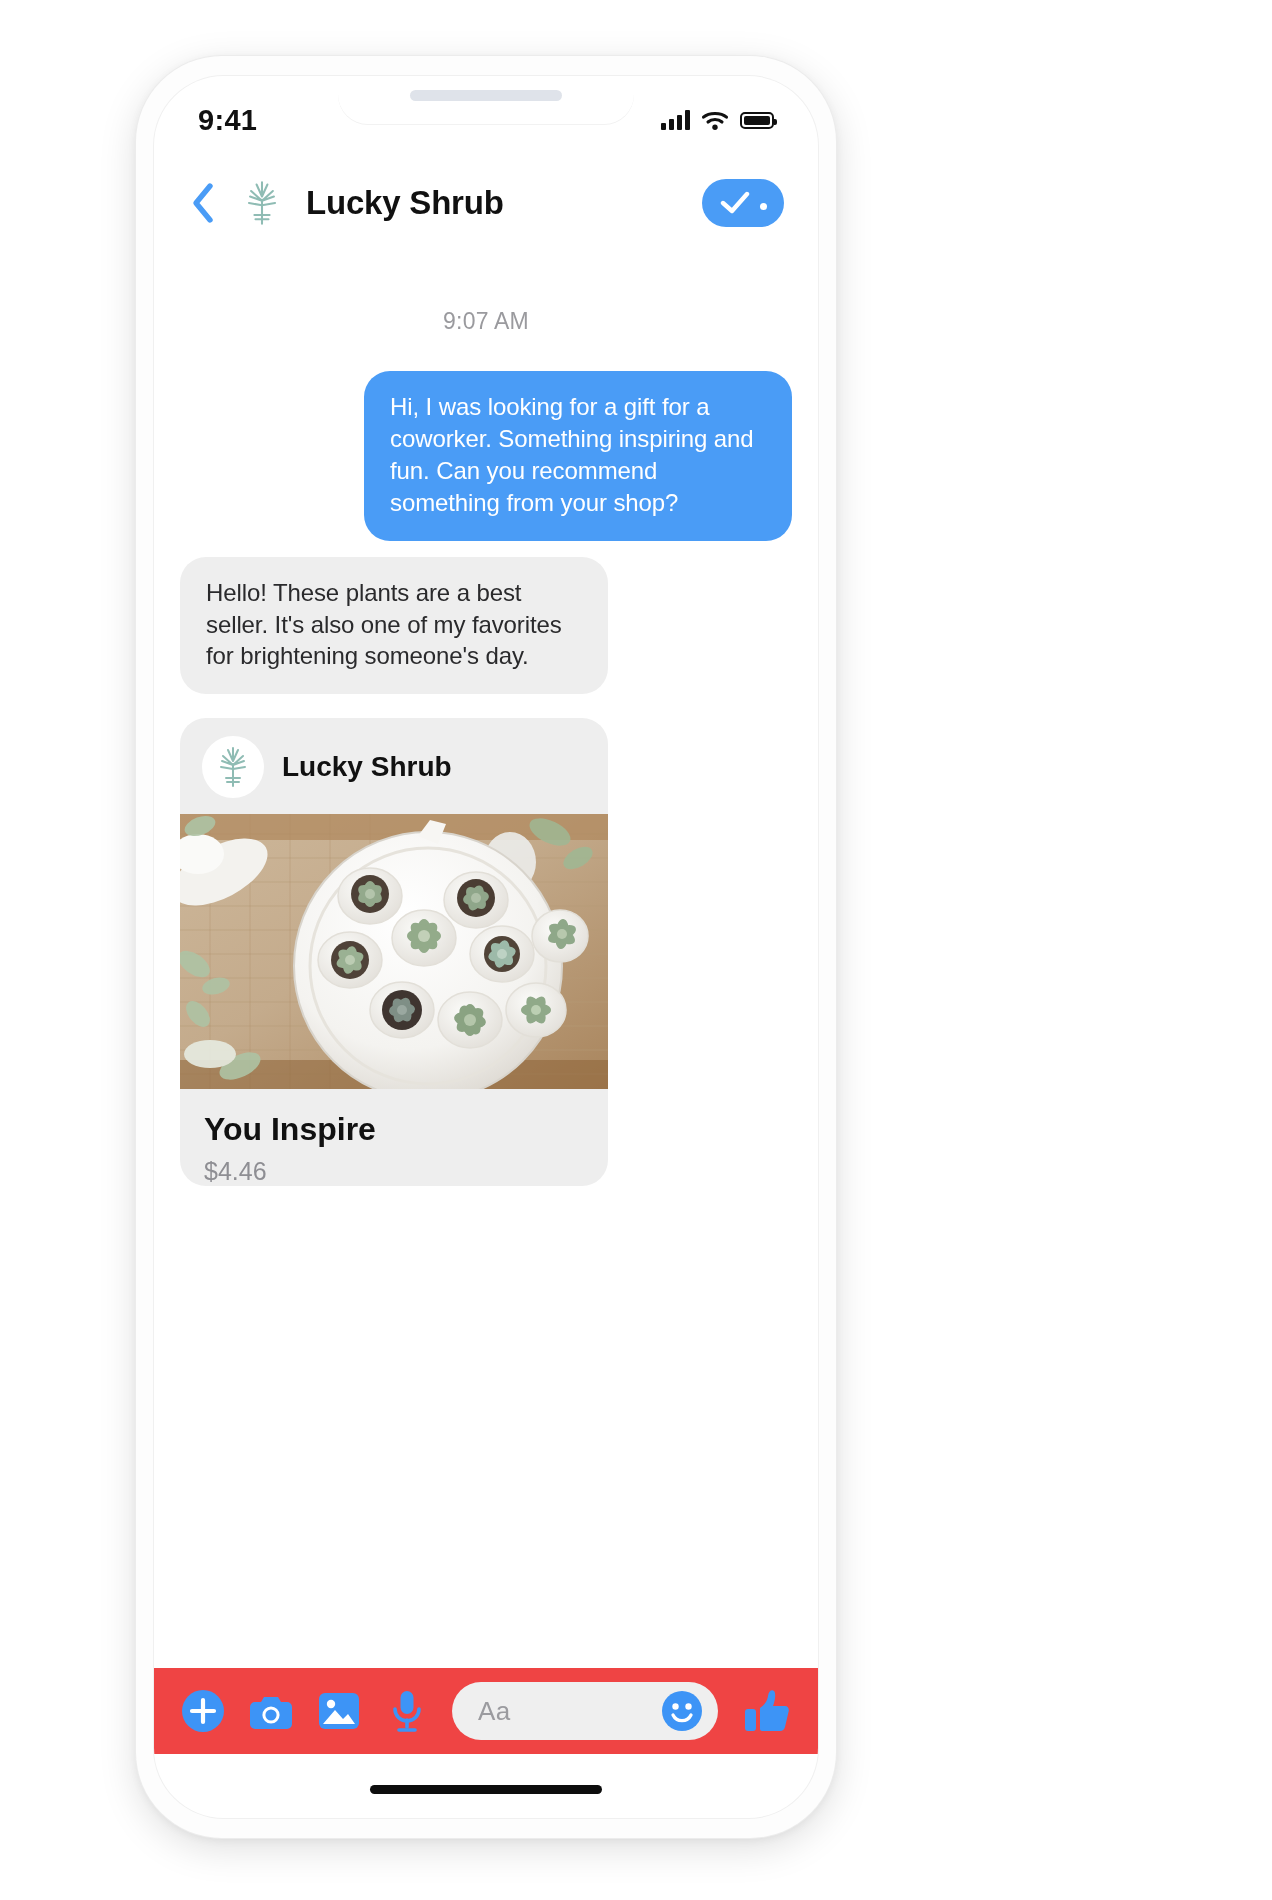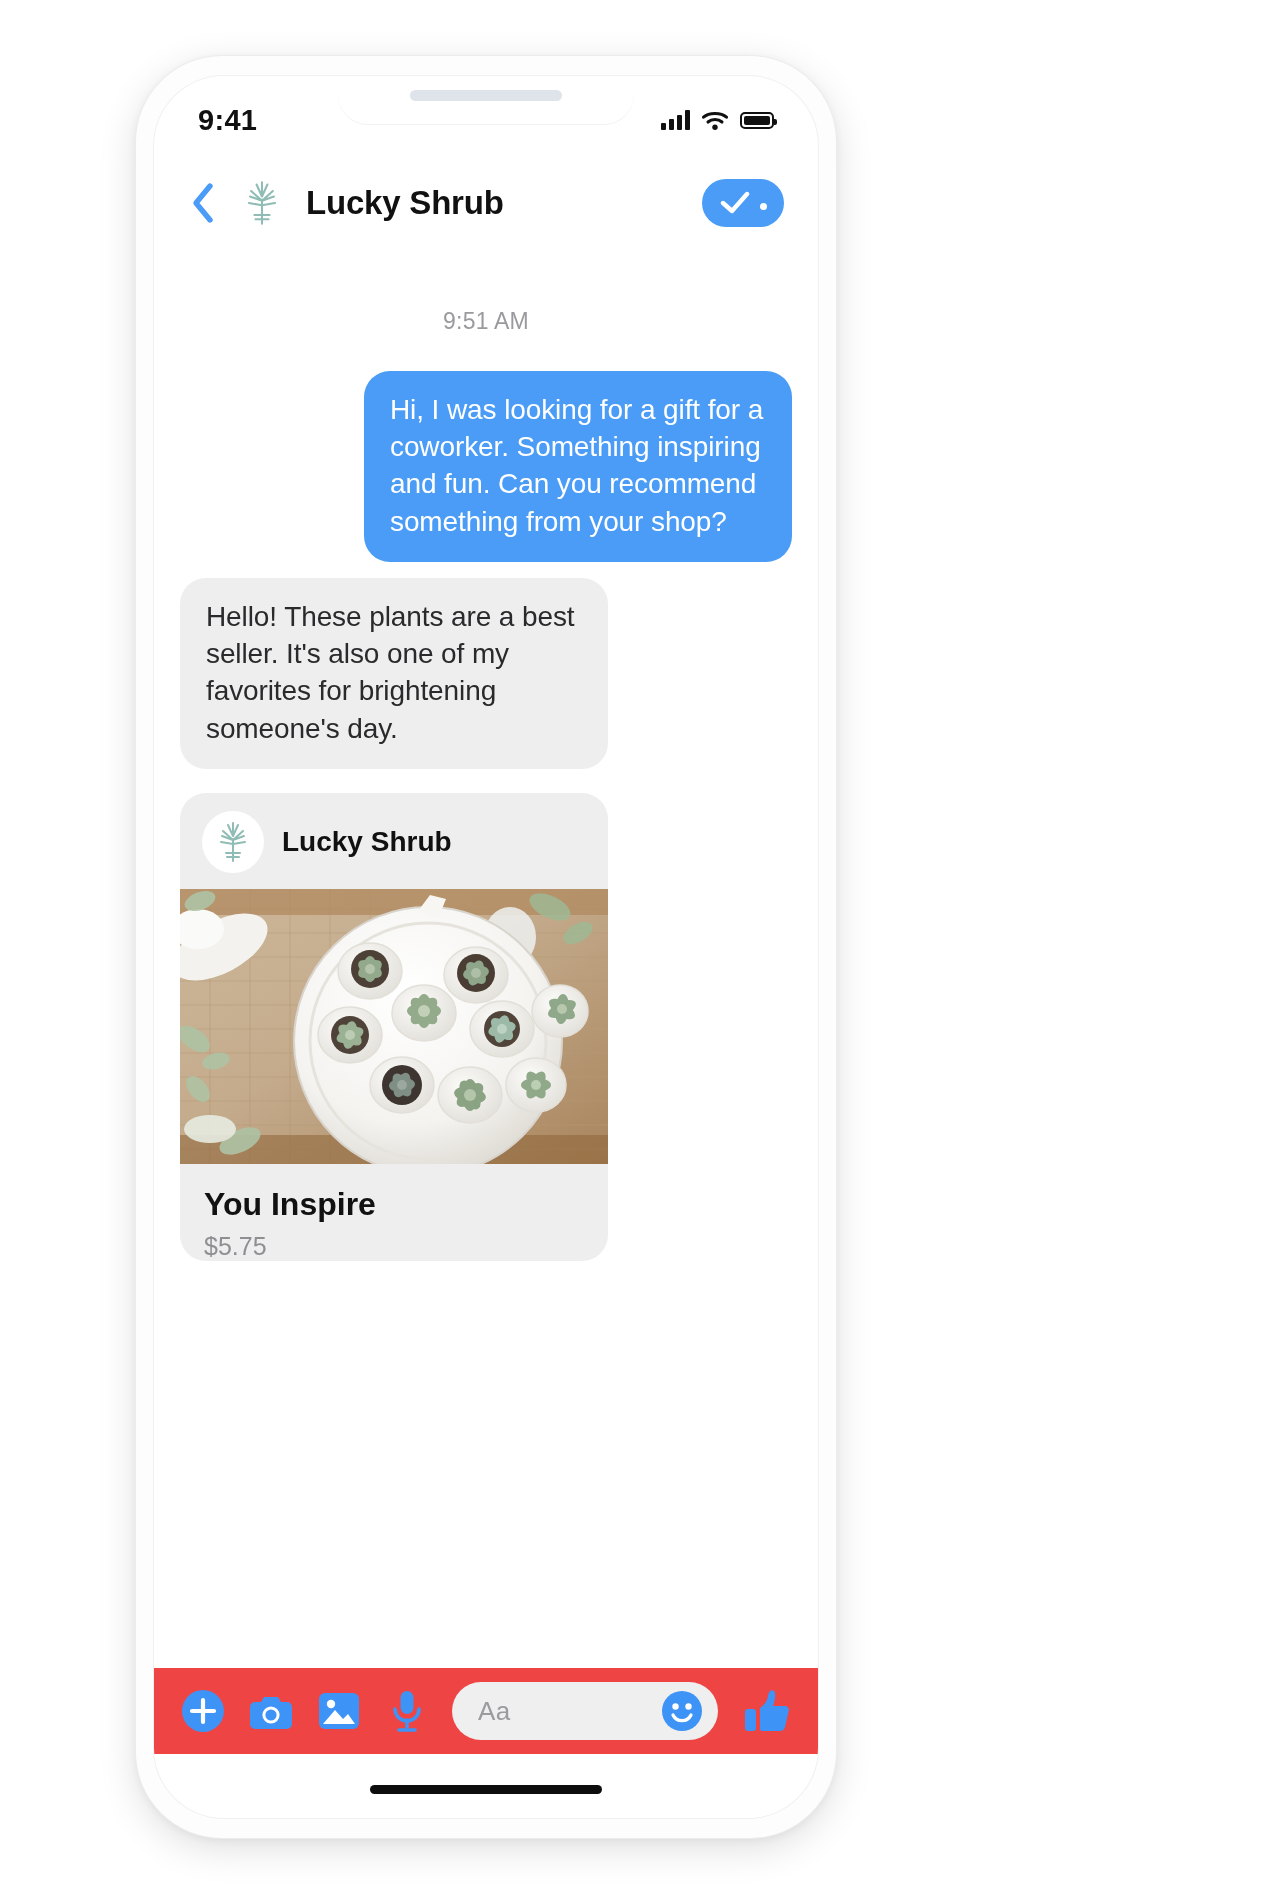--- a/index.html
+++ b/index.html
@@ -198,21 +198,21 @@
   }
 
   .row { display: flex; margin-bottom: 16px; }
   .row.out { justify-content: flex-end; }
   .row.in  { justify-content: flex-start; }
 
   .bubble {
     max-width: 428px;
     padding: 20px 26px 22px 26px;
     border-radius: 26px;
-    font-size: 28px;
+    font-size: 24px;
     line-height: 1.33;
     letter-spacing: -0.1px;
   }
   .bubble.out { background: #4a9cf6; color: #ffffff; }
   .bubble.in  { background: #eeeeee; color: #2a2a2c; }
 
   
   .product-card {
     width: 428px;
     background: #eeeeee;
@@ -390,21 +390,21 @@
       <div class="header-action">
         <svg width="34" height="26" viewBox="0 0 34 26" aria-hidden="true">
           <path d="M3 13 L12 21 L27 4" fill="none" stroke="#ffffff" stroke-width="4.4" stroke-linecap="round" stroke-linejoin="round"></path>
         </svg>
         <span class="dot"></span>
       </div>
     </div>
 
     <div class="conversation">
 
-      <div class="timestamp">9:51 AM</div>
+      <div class="timestamp">9:07 AM</div>
 
       <div class="row out">
         <div class="bubble out">Hi, I was looking for a gift for a coworker. Something inspiring and fun. Can you recommend something from your shop?</div>
       </div>
 
       <div class="row in">
         <div class="bubble in">Hello! These plants are a best seller. It's also one of my favorites for brightening someone's day.</div>
       </div>
 
       <div class="row in">
@@ -570,21 +570,21 @@
                       <ellipse rx="7" ry="15" transform="rotate(150)"></ellipse>
                     </g>
                   <circle r="5" fill="#bccfb3"></circle>
                 </g>
               </g>
             </svg>
           </div>
 
           <div class="pc-info">
             <div class="pc-title">You Inspire</div>
-            <div class="pc-price">$5.75</div>
+            <div class="pc-price">$4.46</div>
           </div>
 
         </div>
       </div>
 
     </div>
 
     <div class="composer">
 
       <div class="cicon">

